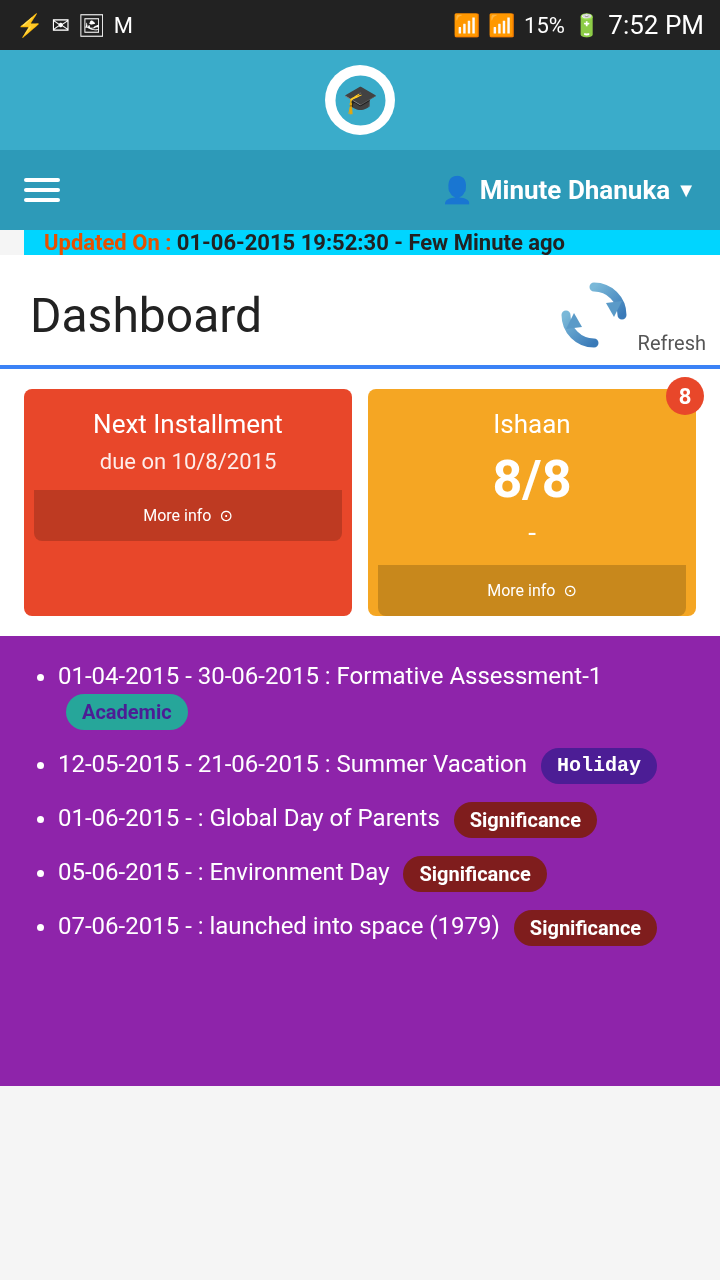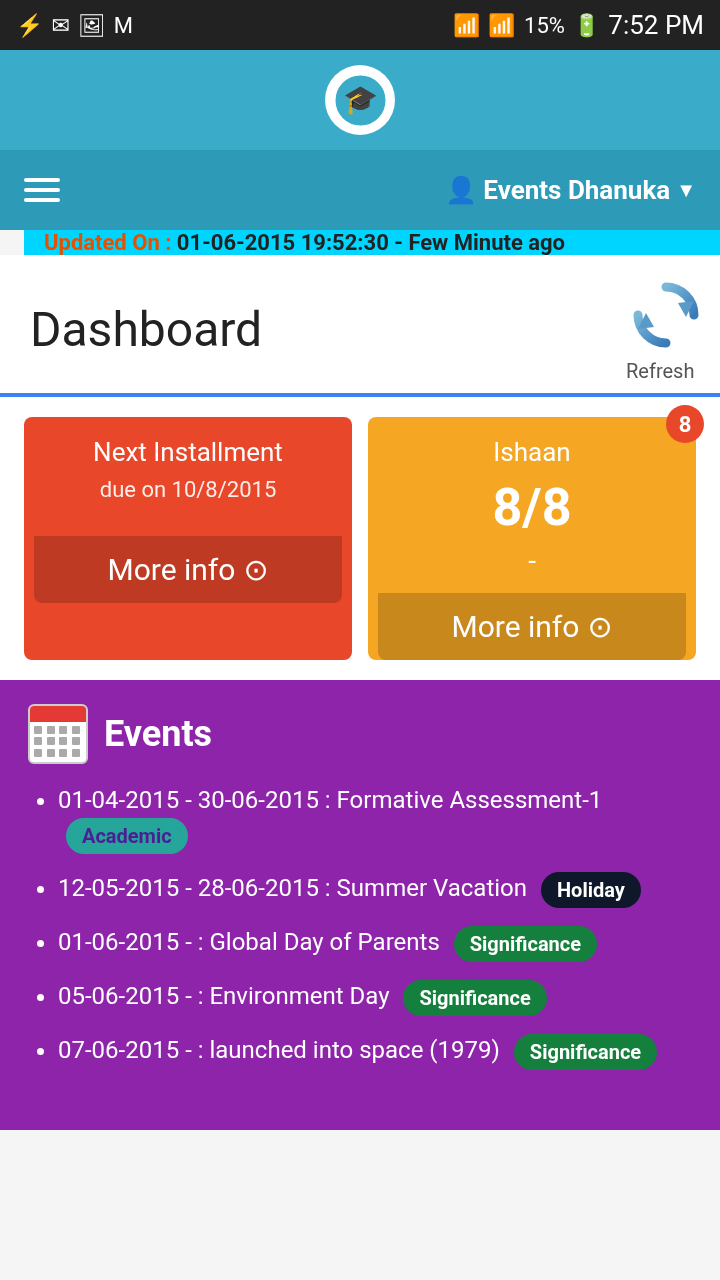--- a/index.html
+++ b/index.html
@@ -82,22 +82,22 @@
       width: 720px;
       padding: 20px 14px 10px 30px;
       display: flex;
       align-items: center;
       justify-content: space-between;
       border-bottom: 4px solid #3b82f6;
     }
     .dashboard-title { font-size: 48px; font-weight: 400; color: #222; }
     .refresh-btn {
       display: flex;
-      flex-direction: column;
-      align-items: flex-start;
+      flex-direction: row;
+      align-items: flex-end;
       cursor: pointer;
       gap: 4px;
     }
     .refresh-icon-svg { width: 80px; height: 80px; }
     .refresh-label { font-size: 20px; color: #555; }
 
     
     .cards-row {
       background: white;
       width: 720px;
@@ -113,29 +113,29 @@
       align-items: center;
       padding: 20px 10px 0 10px;
       position: relative;
       overflow: visible;
     }
     .card-installment { background: #e8472a; }
     .card-diary { background: #f5a623; }
 
     .card-title { color: white; font-size: 26px; margin-bottom: 10px; }
     .card-value { color: white; font-size: 52px; font-weight: bold; margin-bottom: 6px; }
-    .card-due { color: rgba(255,255,255,0.9); font-size: 22px; margin-bottom: 24px; }
+    .card-due { color: rgba(255,255,255,0.9); font-size: 22px; margin-bottom: 6px; }
     .card-dash { color: white; font-size: 28px; margin-bottom: 6px; }
     .card-more {
       width: 100%;
       background: rgba(0,0,0,0.18);
       color: white;
       text-align: center;
       padding: 16px 0;
-      font-size: 30px;
+      font-size: 16px;
       margin-top: 10px;
       border-radius: 0 0 8px 8px;
       cursor: pointer;
       display: flex;
       align-items: center;
       justify-content: center;
       gap: 8px;
     }
     .badge {
       position: absolute;
@@ -196,22 +196,22 @@
     .tag {
       display: inline-block;
       padding: 4px 16px;
       border-radius: 20px;
       font-size: 20px;
       font-weight: bold;
       margin-left: 8px;
       vertical-align: middle;
     }
     .tag-academic { background: #26a69a; color: #4c1d95; }
-    .tag-holiday { background: #0f172a; color: white; }
-    .tag-significance { background: #15803d; color: white; }
+    .tag-holiday { background: #4c1d95; color: white; font-family: Liberation Mono, monospace; }
+    .tag-significance { background: #7f1d1d; color: white; }
   </style>
 </head>
 <body>
 
 <div class="status-bar">
   <div class="status-icons">
 
     <span>⚡</span>
 
     <span>✉</span>
@@ -240,21 +240,21 @@
 
 <div class="nav-bar">
   <div class="hamburger">
     <span></span>
     <span></span>
     <span></span>
   </div>
   <div class="user-info">
     <div class="user-name">
       <span>👤</span>
-      <span>Events Dhanuka</span>
+      <span>Minute Dhanuka</span>
       <span class="dropdown-arrow">▼</span>
     </div>
   </div>
 </div>
 
 <div class="update-banner">
   <span class="label">Updated On :</span>
   <span>01-06-2015 19:52:30 - Few Minute ago</span>
 </div>
 
@@ -296,48 +296,28 @@
     <div class="card-value">8/8</div>
     <div class="card-dash">-</div>
     <div class="card-more">
       <span>More info</span>
       <span>⊙</span>
     </div>
   </div>
 </div>
 
 <div class="events-section">
-  <div class="events-header">
-    <div class="calendar-icon">
-      <div class="cal-top"></div>
-      <div class="cal-grid">
-        <div class="cal-dot"></div>
-          <div class="cal-dot"></div>
-          <div class="cal-dot"></div>
-          <div class="cal-dot"></div>
-        <div class="cal-dot"></div>
-          <div class="cal-dot"></div>
-          <div class="cal-dot"></div>
-          <div class="cal-dot"></div>
-        <div class="cal-dot"></div>
-          <div class="cal-dot"></div>
-          <div class="cal-dot"></div>
-          <div class="cal-dot"></div>
-      </div>
-    </div>
-    <div class="events-title">Events</div>
-  </div>
 
   <ul class="events-list">
     <li>
       <span>01-04-2015 - 30-06-2015 : Formative Assessment-1</span>
       <span class="tag tag-academic">Academic</span>
     </li>
     <li>
-      <span>12-05-2015 - 28-06-2015 : Summer Vacation</span>
+      <span>12-05-2015 - 21-06-2015 : Summer Vacation</span>
       <span class="tag tag-holiday">Holiday</span>
     </li>
     <li>
       <span>01-06-2015 - : Global Day of Parents</span>
       <span class="tag tag-significance">Significance</span>
     </li>
     <li>
       <span>05-06-2015 - : Environment Day</span>
       <span class="tag tag-significance">Significance</span>
     </li>

